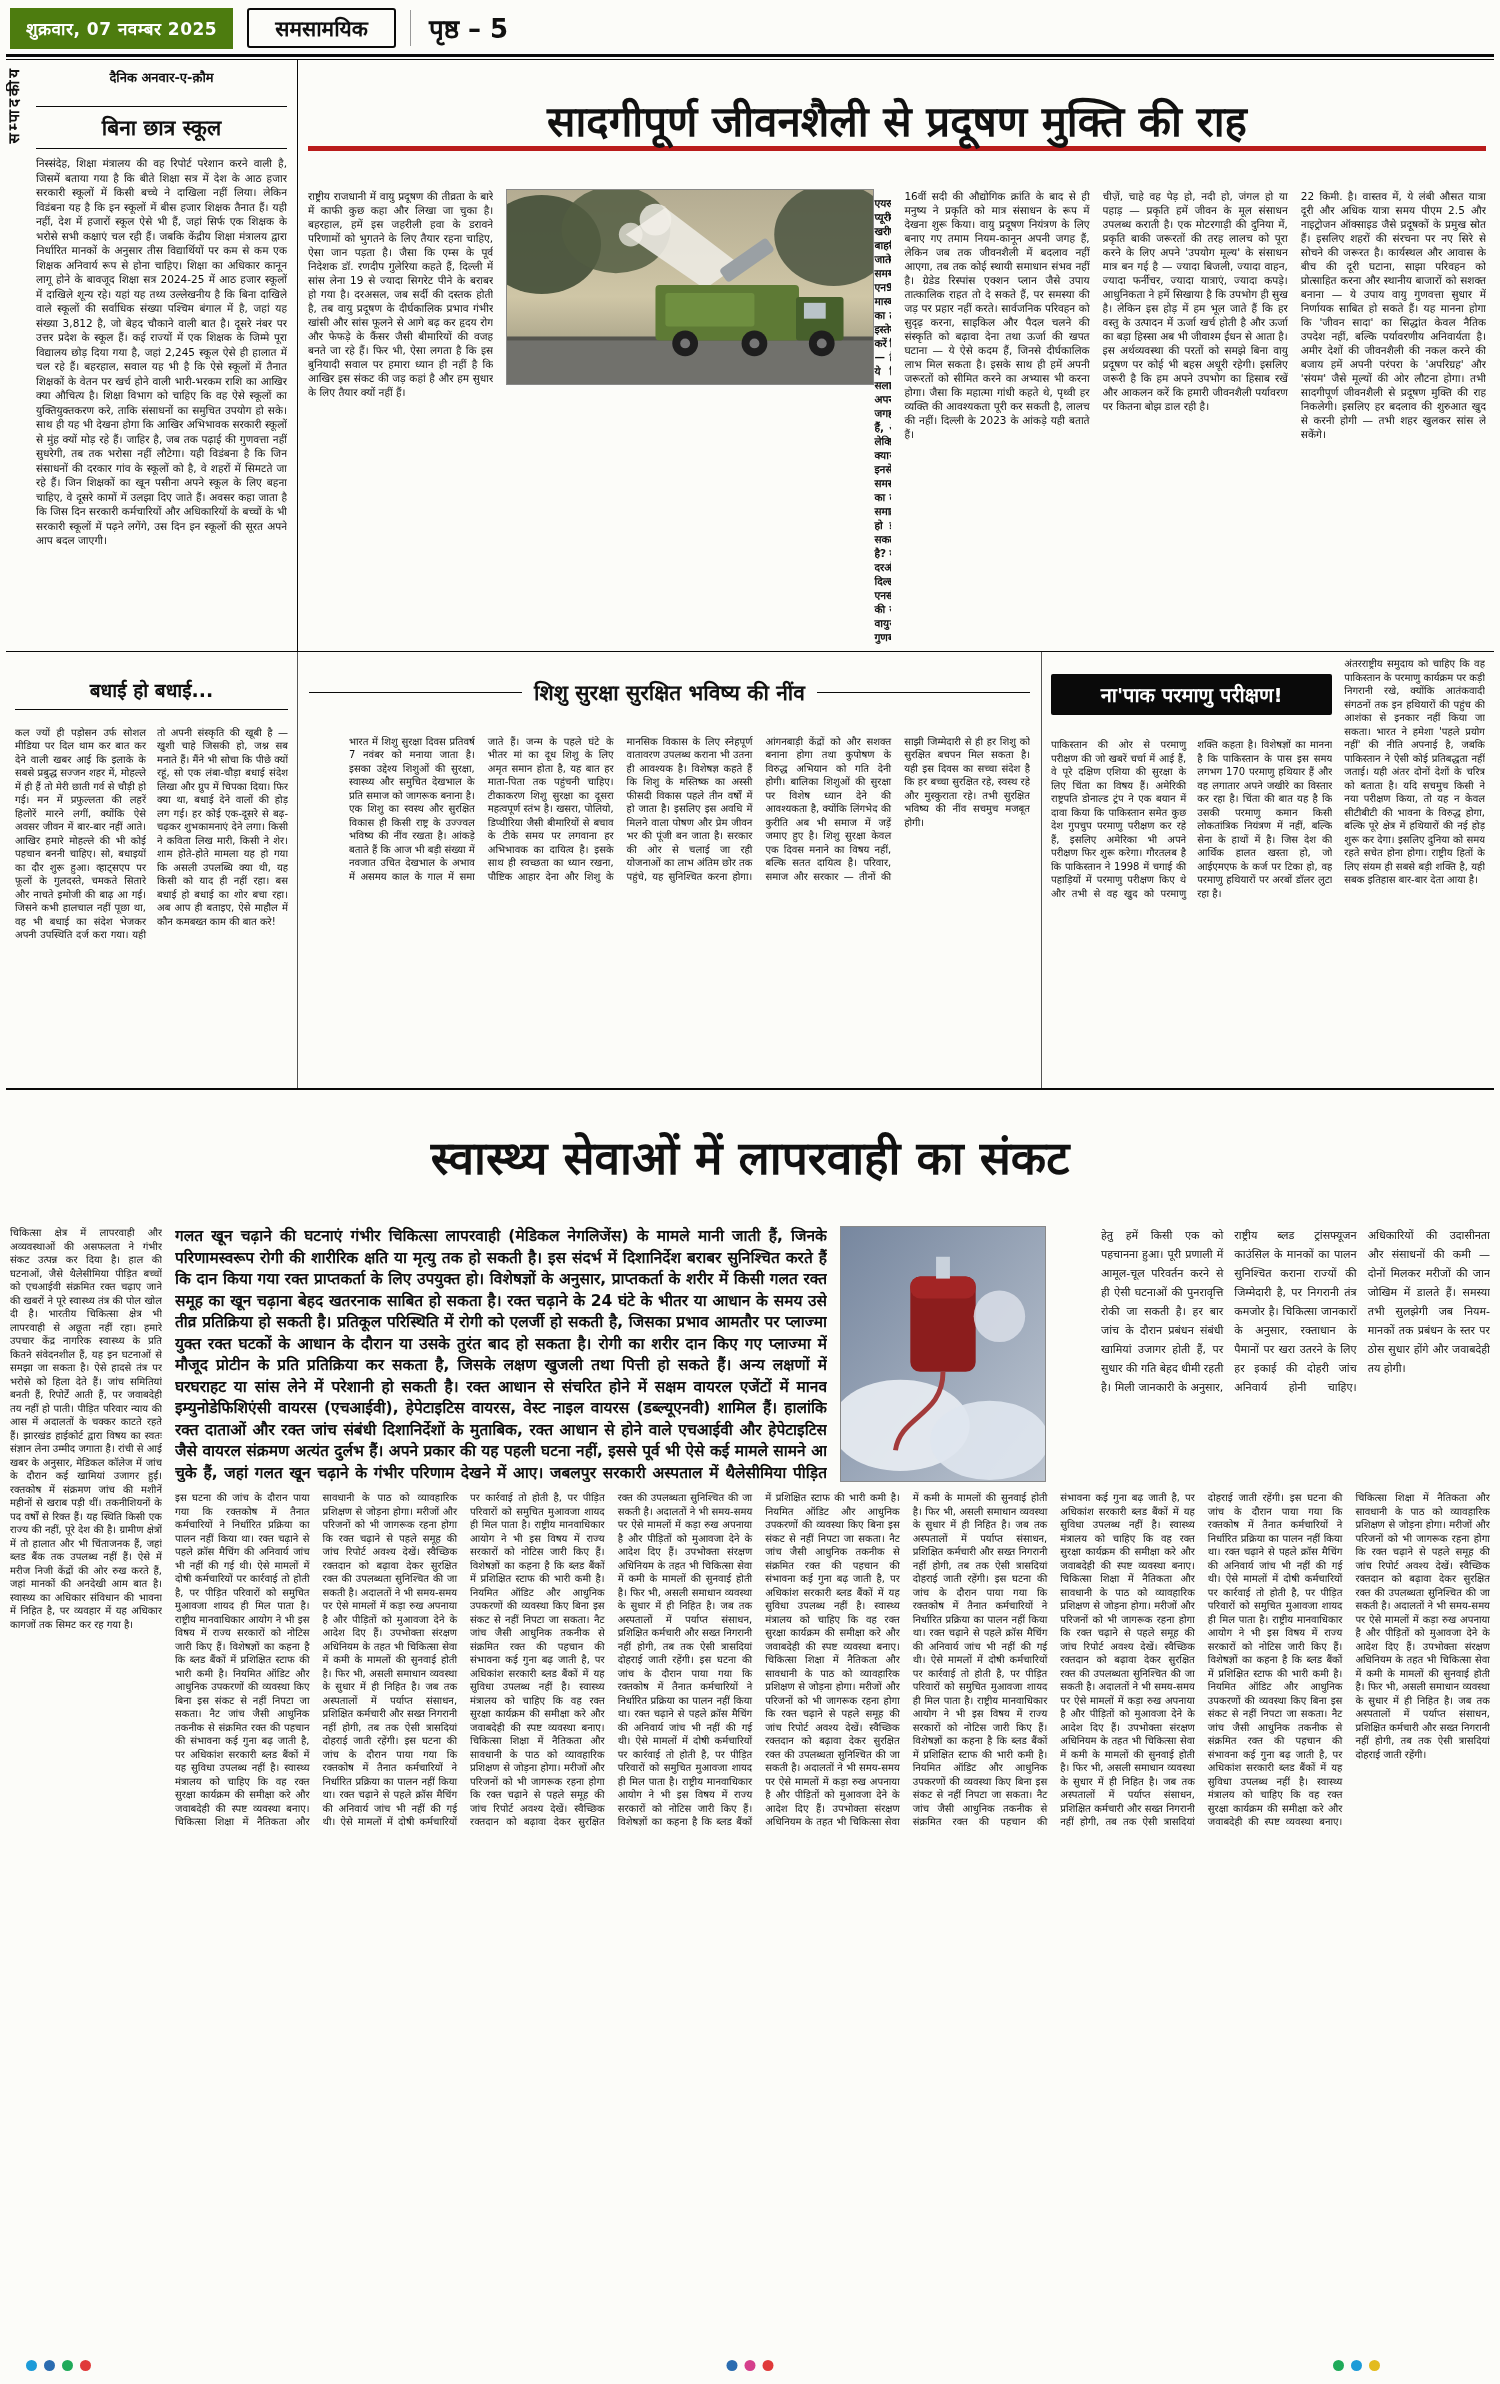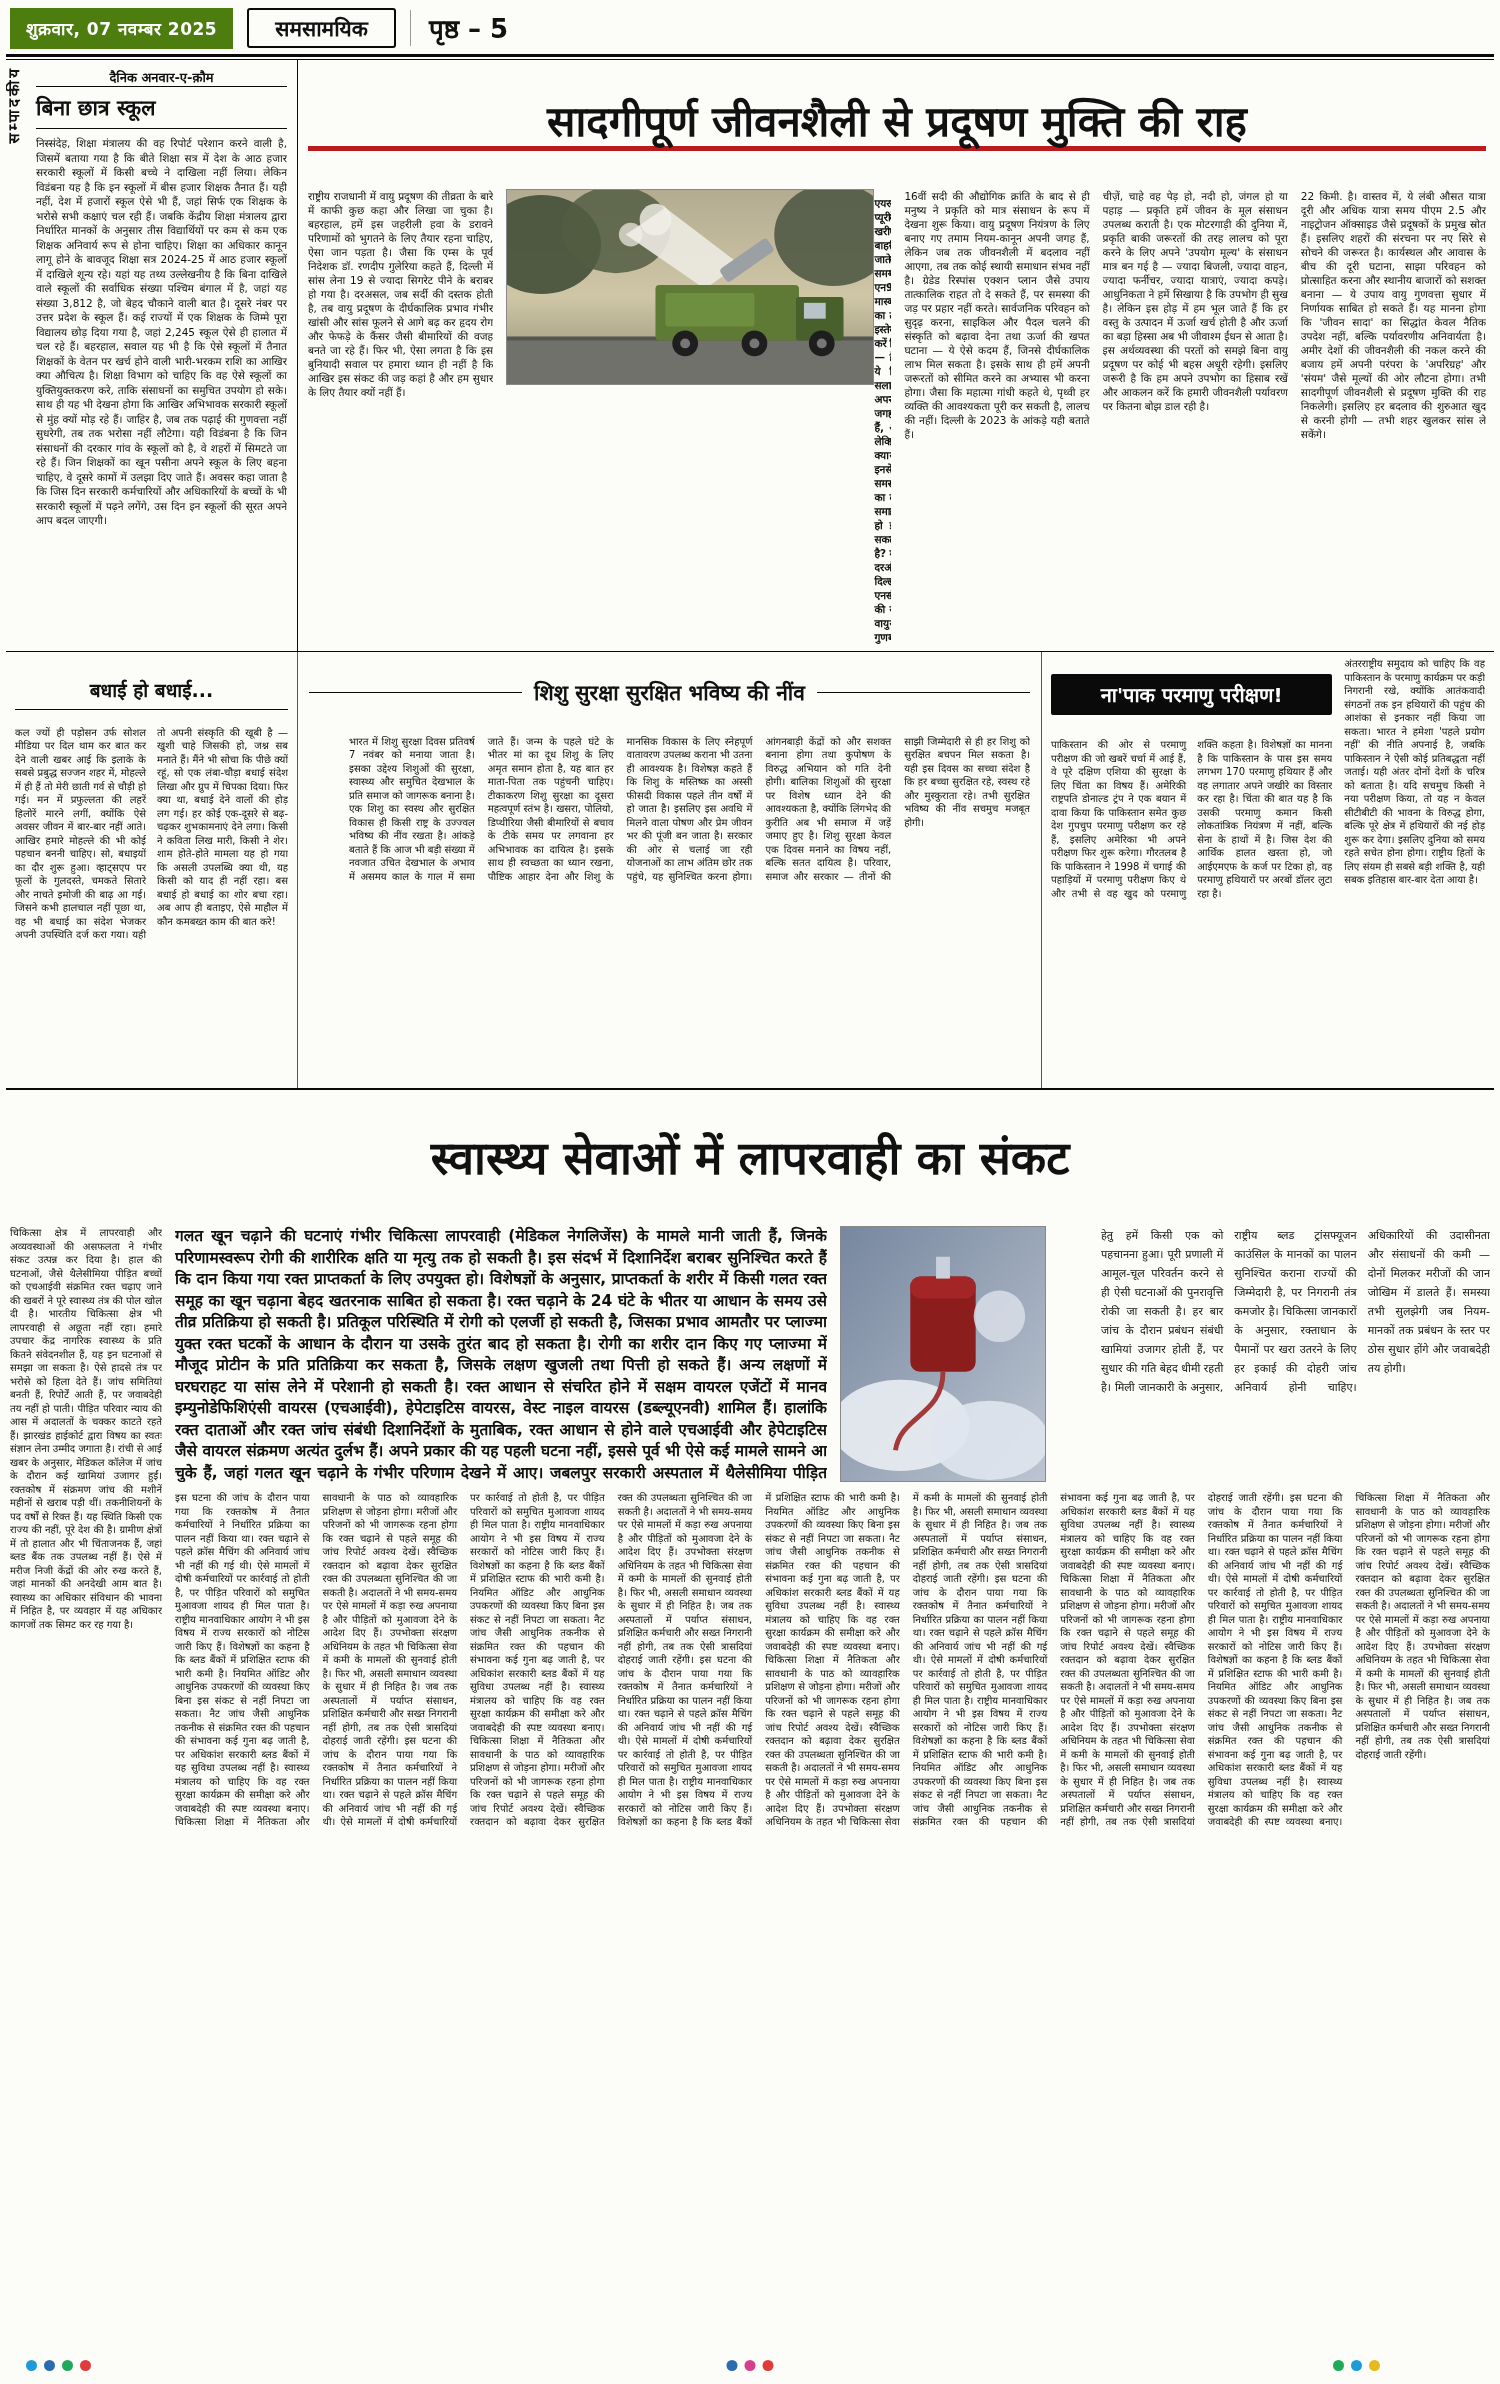--- a/index.html
+++ b/index.html
@@ -20,22 +20,22 @@
   .paper-name{font-size:20px;font-weight:bold;white-space:nowrap;}
   .section-box{border:2px solid #0a0a0a;border-radius:3px;font-size:21px;font-weight:bold;padding:4px 26px;white-space:nowrap;}
   .page-no{font-size:26px;font-weight:bold;padding-left:18px;border-left:1px solid #999;white-space:nowrap;}
   .rule-double{border-top:3px solid #0a0a0a;border-bottom:1px solid #0a0a0a;height:6px;margin:0 6px;}
 
   
   .top-band{display:flex;height:592px;margin:0 6px;border-bottom:1px solid #0a0a0a;}
   .editorial{width:292px;border-right:1px solid #0a0a0a;padding:6px 10px 6px 30px;position:relative;overflow:hidden;}
   .vert-label{position:absolute;left:-2px;top:6px;writing-mode:vertical-rl;transform:rotate(180deg);
     font-weight:bold;font-size:15px;letter-spacing:3px;}
-  .ed-kicker{text-align:center;font-weight:bold;font-size:13px;border-bottom:1px solid #0a0a0a;padding:2px 0 0;}
-  .ed-headline{text-align:left;font-weight:bold;font-size:21px;padding:6px 0 7px;border-bottom:1px solid #0a0a0a;}
+  .ed-kicker{text-align:center;font-weight:bold;font-size:13px;border-bottom:1px solid #0a0a0a;padding:2px 0 20px;}
+  .ed-headline{text-align:center;font-weight:bold;font-size:21px;padding:6px 0 7px;border-bottom:1px solid #0a0a0a;}
   .ed-body{margin-top:7px;font-size:10.5px;line-height:14.5px;text-align:justify;height:480px;overflow:hidden;}
 
   .lead{flex:1;padding:2px 8px 6px 10px;display:flex;flex-direction:column;overflow:hidden;}
   .lead-headline{font-size:42px;font-weight:bold;text-align:center;padding:8px 4px 0;border-bottom:5px solid #b91c1c;line-height:1.15;}
   .lead-body{display:flex;gap:13px;margin-top:9px;flex:1;overflow:hidden;}
   .lead-col{flex:1;font-size:10.5px;line-height:14px;text-align:justify;overflow:hidden;}
   .lead-mid{flex:2.08;display:flex;flex-direction:row;overflow:hidden;font-weight:bold;}
   .photo-frame{height:196px;border:1px solid #888;background:#cfc6a8;flex:none;}
   .photo-frame svg{display:block;width:100%;height:100%;}
   .lead-mid-text{flex:1;margin-top:7px;column-count:2;column-gap:13px;font-size:10.5px;line-height:14px;text-align:justify;overflow:hidden;}

